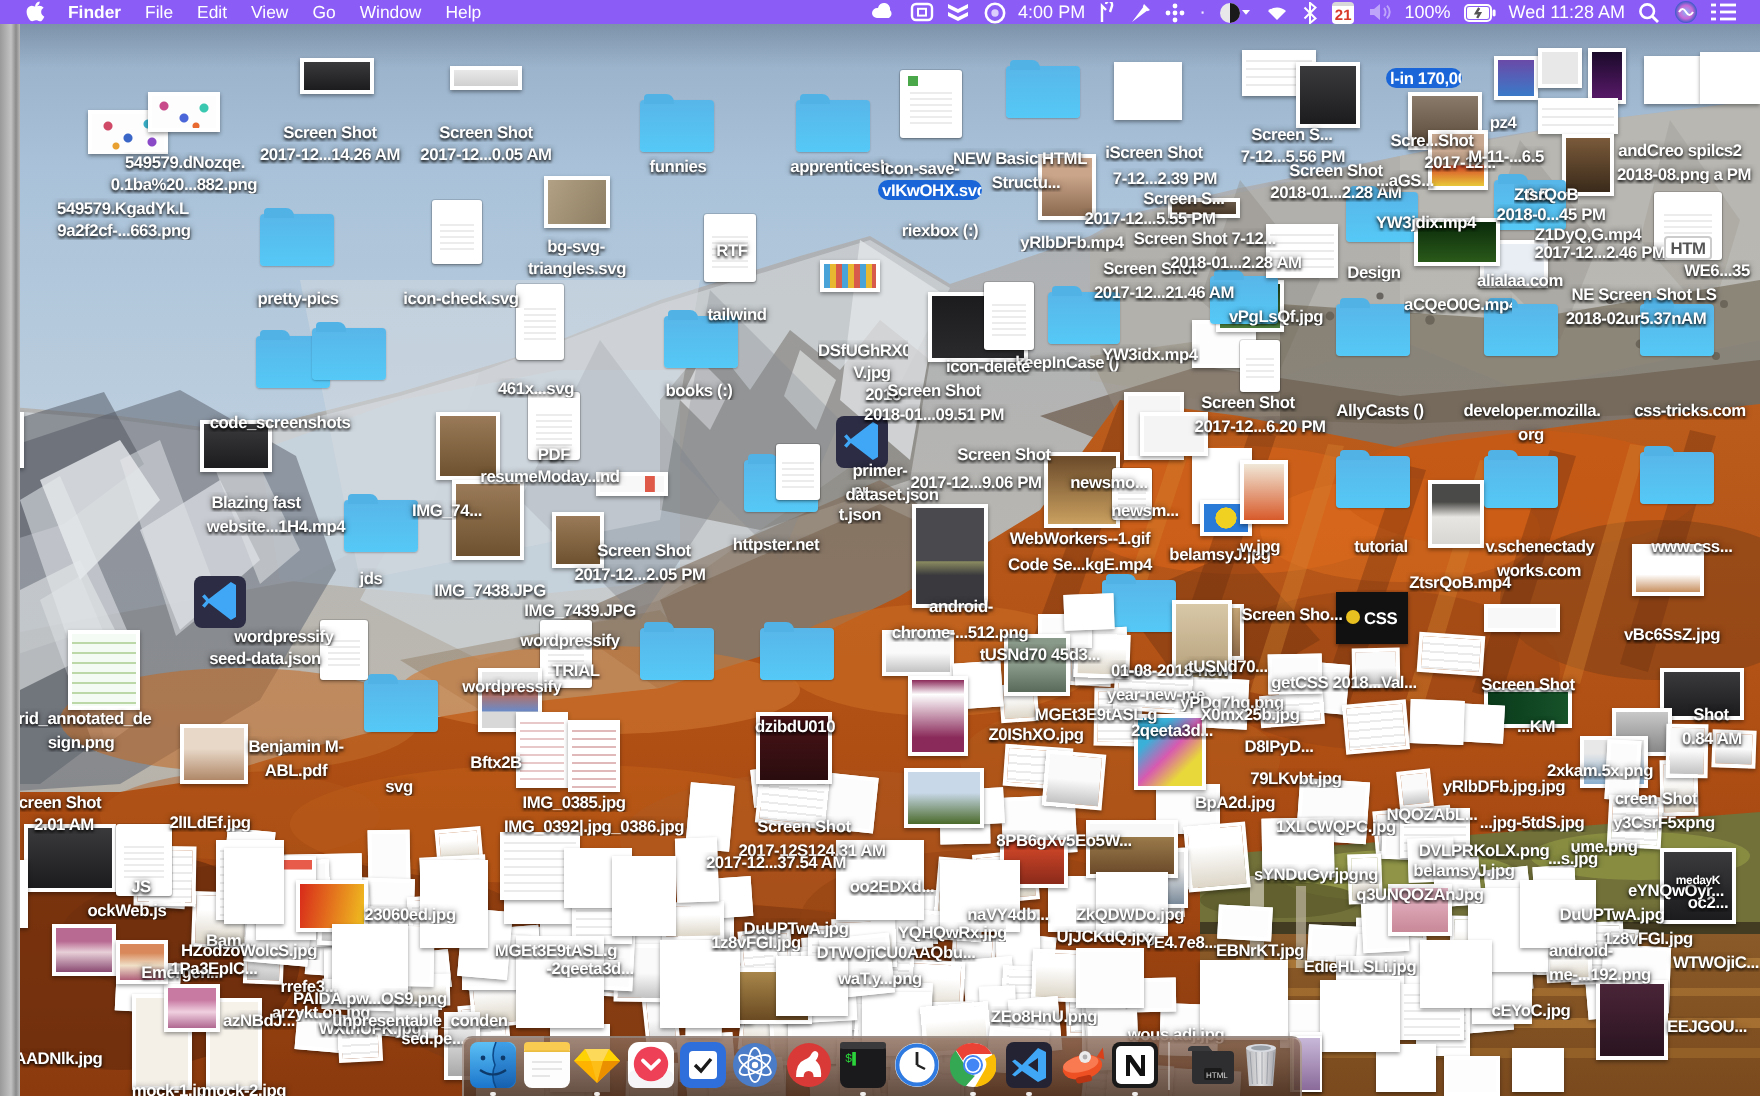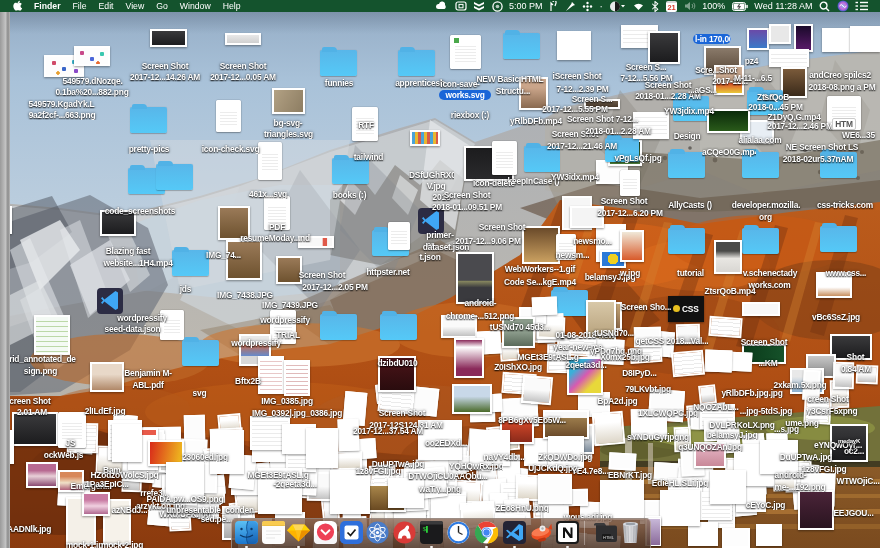--- a/index.html
+++ b/index.html
@@ -8,21 +8,21 @@
 .wedge{position:absolute;left:0;top:12px;width:10px;height:536px;background:linear-gradient(90deg,#9a9a9a,#c2c2c2 55%,#8a8a8a 80%,#b8b8b8);z-index:3}
 .fold{position:absolute;background:linear-gradient(#58b6e9,#55c9f7);border-radius:2px;box-shadow:0 0.5px 1px rgba(0,0,0,.25)}
 .fold:before{content:"";position:absolute;top:-3px;left:1.5px;width:15px;height:5px;background:#51b2e6;border-radius:2px 4px 0 0}
 .doc{position:absolute;background:#fff;border-radius:1.5px;box-shadow:0 0 0 0.5px rgba(0,0,0,.12),0 1px 1.5px rgba(0,0,0,.3)}
 .doc:after{content:"";position:absolute;left:15%;top:25%;width:70%;height:55%;background:repeating-linear-gradient(#fff 0 2px,#ececec 2px 3px)}
 .th{position:absolute;border:2px solid #fff;box-shadow:0 1px 2px rgba(0,0,0,.4)}
 .lbl{position:absolute;font-size:8.4px;line-height:10px;font-weight:bold;color:#fff;text-align:center;text-shadow:0 1px 1.5px rgba(0,0,0,.9),0 0 3px rgba(0,0,0,.55);white-space:nowrap;overflow:hidden;z-index:2;letter-spacing:-0.2px}
 .lbl.sel{background:#1a66d8;border-radius:5px;text-shadow:none;padding:0 2px}
 .vsc{position:absolute;width:26px;height:26px;background:#2c2c44;border-radius:4px}
 .vsc:after{content:"";position:absolute;left:4px;top:3px;width:17px;height:19px;background:#3fa7f5;clip-path:polygon(85% 0,100% 8%,100% 92%,85% 100%,20% 55%,8% 68%,0 62%,12% 50%,0 38%,8% 32%,20% 45%)}
-.menubar{position:absolute;left:0;top:0;width:880px;height:12px;background:#14532d;z-index:10;display:flex;align-items:center;color:#fff;font-size:8.7px}
+.menubar{position:absolute;left:0;top:0;width:880px;height:12px;background:#8b5cf6;z-index:10;display:flex;align-items:center;color:#fff;font-size:8.7px}
 .apl{margin-left:12px;margin-top:0}
 .mb{margin-left:12px;letter-spacing:0}
 .mb.b{font-weight:bold;margin-left:11px}
 .mright{margin-left:auto;display:flex;align-items:center;gap:6.5px;margin-right:12px}
 .mright svg{display:block}
 .mtx{font-size:9px}
 .mdot{font-size:10px;opacity:.9}
 .cal{display:inline-block;background:#fff;color:#d83a2a;font-size:7.5px;font-weight:bold;border-radius:2px;padding:0 1.5px;line-height:9px;border-top:2px solid #d8d8d8}
 .dock{position:absolute;left:231px;top:518px;width:420px;height:30px;background:linear-gradient(rgba(140,108,90,.82),rgba(78,54,40,.88));border:1px solid rgba(255,255,255,.35);border-bottom:none;border-radius:5px 5px 0 0;z-index:9}
 .di{position:absolute;z-index:10}
@@ -178,21 +178,21 @@
 <div class="doc" style="left:352px;top:107px;width:26px;height:34px"></div>
 <div class="lbl" style="left:348px;top:152px;width:41px">tailwind</div>
 <div class="lbl" style="left:352px;top:120px;width:28px">RTF</div>
 <div class="th" style="left:410px;top:130px;width:30px;height:16px;border-width:2px;background:repeating-linear-gradient(90deg,#4aa3d8 0 3px,#e8b830 3px 6px,#d85a4a 6px 9px)"></div>
 <div class="doc" style="left:450px;top:35px;width:31px;height:34px"></div>
 <div style="position:absolute;left:454px;top:38px;width:5px;height:5px;background:#4aa84a;z-index:1"></div>
 <div class="fold" style="left:503px;top:33px;width:37px;height:26px"></div>
 <div class="lbl" style="left:472px;top:74px;width:76px">NEW Basic HTML</div>
 <div class="lbl" style="left:488px;top:86px;width:50px">Structu...</div>
 <div class="lbl" style="left:434px;top:79px;width:52px">icon-save-</div>
-<div class="lbl sel" style="left:439px;top:90px;width:52px">works.svg</div>
+<div class="lbl sel" style="left:439px;top:90px;width:52px">vIKwOHX.svg</div>
 <div class="th" style="left:519px;top:77px;width:29px;height:33px;border-width:2px;background:linear-gradient(#caa58a 30%,#8a6a50)"></div>
 <div class="lbl" style="left:509px;top:116px;width:54px">yRlbDFb.mp4</div>
 <div class="lbl" style="left:443px;top:110px;width:54px">riexbox (:)</div>
 <div class="th" style="left:557px;top:31px;width:34px;height:29px;border-width:2px;background:#fff"></div>
 <div class="th" style="left:621px;top:25px;width:37px;height:23px;border-width:2px;background:repeating-linear-gradient(#ffffff 0 3px,#ebebeb 3px 4px)"></div>
 <div class="lbl" style="left:548px;top:71px;width:58px">iScreen Shot</div>
 <div class="lbl" style="left:549px;top:84px;width:67px">7-12...2.39 PM</div>
 <div class="th" style="left:584px;top:99px;width:36px;height:10px;border-width:2px;background:linear-gradient(#6a5a4a,#4a3a2a)"></div>
 <div class="fold" style="left:524px;top:146px;width:36px;height:26px"></div>
 <div class="lbl" style="left:502px;top:176px;width:63px">keepInCase ()</div>
@@ -231,21 +231,21 @@
 <div class="th" style="left:714px;top:65px;width:30px;height:30px;border-width:2px;background:linear-gradient(#c8a890 60%,#d84a2a 61%,#e8c838)"></div>
 <div class="th" style="left:781px;top:67px;width:26px;height:31px;border-width:2px;background:linear-gradient(#7a5a3a,#3a2a1a)"></div>
 <div class="th" style="left:740px;top:120px;width:34px;height:24px;border-width:2px;background:#e8eef4"></div>
 <div class="lbl" style="left:733px;top:135px;width:54px">alialaa.com</div>
 <div class="fold" style="left:747px;top:90px;width:36px;height:25px"></div>
 <div class="fold" style="left:673px;top:96px;width:36px;height:25px"></div>
 <div class="lbl" style="left:670px;top:131px;width:34px">Design</div>
 <div class="th" style="left:608px;top:140px;width:34px;height:26px;border-width:2px;background:linear-gradient(#1a3a1a,#4a7a3a)"></div>
 <div class="lbl" style="left:550px;top:172px;width:50px">YW3idx.mp4</div>
 <div class="fold" style="left:605px;top:138px;width:34px;height:24px"></div>
-<div class="lbl" style="left:662px;top:106px;width:54px">YW3jdix.mp4</div>
+<div class="lbl" style="left:686px;top:106px;width:54px">YW3jdix.mp4</div>
 <div class="th" style="left:707px;top:109px;width:43px;height:24px;border-width:2px;background:linear-gradient(#0a2a0a,#2a5a1a)"></div>
 <div class="lbl" style="left:767px;top:112px;width:54px">Z1DyQ,G.mp4</div>
 <div class="th" style="left:562px;top:196px;width:30px;height:34px;border-width:2px;background:#f6f6f6"></div>
 <div class="th" style="left:633px;top:112px;width:36px;height:27px;border-width:2px;background:repeating-linear-gradient(#ffffff 0 3px,#ebebeb 3px 4px)"></div>
 <div class="lbl" style="left:702px;top:147px;width:54px">aCQeO0G.mp4</div>
 <div class="lbl" style="left:782px;top:142px;width:80px">NE Screen Shot LS</div>
 <div class="lbl" style="left:778px;top:154px;width:80px">2018-02ur5.37nAM</div>
 <div class="doc" style="left:827px;top:96px;width:34px;height:34px"></div>
 <div class="lbl" style="left:832px;top:118px;width:24px;color:#555;text-shadow:none;background:#fff;border:1px solid #ccc;border-radius:2px">HTM</div>
 <div class="lbl" style="left:838px;top:130px;width:41px">WE6...35</div>
@@ -267,21 +267,21 @@
 <div class="lbl" style="left:234px;top:233px;width:82px">resumeModay...nd</div>
 <div class="fold" style="left:172px;top:250px;width:37px;height:26px"></div>
 <div class="lbl" style="left:176px;top:284px;width:19px">jds</div>
 <div class="th" style="left:218px;top:206px;width:32px;height:34px;border-width:2px;background:linear-gradient(#9a7a58,#6e522f)"></div>
 <div class="lbl" style="left:201px;top:250px;width:45px">IMG_74...</div>
 <div class="th" style="left:226px;top:240px;width:36px;height:40px;border-width:2px;background:linear-gradient(#9a7a58,#6e522f)"></div>
 <div class="lbl" style="left:216px;top:290px;width:58px">IMG_7438.JPG</div>
 <div class="th" style="left:276px;top:256px;width:26px;height:28px;border-width:2px;background:linear-gradient(#9a7a58,#6e522f)"></div>
 <div class="lbl" style="left:261px;top:300px;width:58px">IMG_7439.JPG</div>
 <div class="lbl" style="left:295px;top:270px;width:54px">Screen Shot</div>
-<div class="lbl" style="left:295px;top:282px;width:80px">2017-12...2.05 PM</div>
+<div class="lbl" style="left:280px;top:282px;width:80px">2017-12...2.05 PM</div>
 <div class="lbl" style="left:359px;top:267px;width:58px">httpster.net</div>
 <div class="fold" style="left:372px;top:230px;width:37px;height:26px"></div>
 <div class="th" style="left:298px;top:236px;width:36px;height:12px;border-width:2px;background:linear-gradient(90deg,#f8f8f8 70%,#e05a4a 71%,#e05a4a 85%,#f8f8f8 86%)"></div>
 <div class="doc" style="left:388px;top:222px;width:22px;height:28px"></div>
 <div class="vsc" style="left:97px;top:288px"></div>
 <div class="lbl" style="left:256px;top:315px;width:58px">wordpressify</div>
 <div class="lbl" style="left:99px;top:324px;width:67px">seed-data.json</div>
 <div class="lbl" style="left:113px;top:313px;width:58px">wordpressify</div>
 <div class="doc" style="left:160px;top:310px;width:24px;height:30px"></div>
 <div class="th" style="left:34px;top:315px;width:36px;height:40px;border-width:2px;background:repeating-linear-gradient(#f4faf4 0 4px,#bcd8a8 4px 5px)"></div>
@@ -353,21 +353,21 @@
 <div class="lbl" style="left:682px;top:304px;width:30px;color:#fff;text-shadow:none;text-align:left">CSS</div>
 <div style="position:absolute;left:673px;top:305px;width:7px;height:7px;border-radius:50%;background:#e8c020;z-index:2"></div>
 <div class="th" style="left:742px;top:302px;width:38px;height:14px;border-width:2px;background:#f8f8f8"></div>
 <div class="lbl" style="left:809px;top:312px;width:54px">vBc6SsZ.jpg</div>
 <div class="lbl" style="left:597px;top:196px;width:54px">Screen Shot</div>
 <div class="lbl" style="left:590px;top:208px;width:80px">2017-12...6.20 PM</div>
 <div class="doc" style="left:620px;top:170px;width:20px;height:26px"></div>
 <div class="th" style="left:620px;top:230px;width:24px;height:32px;border-width:2px;background:linear-gradient(#f0e8d8,#d85a2a)"></div>
 <div class="lbl" style="left:616px;top:268px;width:28px">w.jpg</div>
 <div class="th" style="left:570px;top:206px;width:34px;height:22px;border-width:2px;background:#f4f4f4"></div>
-<div class="lbl" style="left:570px;top:236px;width:45px">newsmo...</div>
+<div class="lbl" style="left:532px;top:236px;width:45px">newsmo...</div>
 <div class="th" style="left:830px;top:334px;width:42px;height:26px;border-width:2px;background:linear-gradient(#3a3a3c,#1c1c1e)"></div>
 <div class="th" style="left:742px;top:344px;width:44px;height:20px;border-width:2px;background:linear-gradient(90deg,#0a3a1a,#16522a)"></div>
 <div class="lbl" style="left:844px;top:352px;width:23px">Shot</div>
 <div class="lbl" style="left:838px;top:364px;width:36px">0.84 AM</div>
 <div class="th" style="left:806px;top:354px;width:30px;height:24px;border-width:2px;background:linear-gradient(#c8c8c8,#888)"></div>
 <div class="lbl" style="left:803px;top:394px;width:50px">creen Shot</div>
 <div class="lbl" style="left:802px;top:406px;width:60px">y3CsrF5xpng</div>
 <div class="th" style="left:790px;top:368px;width:34px;height:26px;border-width:2px;background:linear-gradient(#e8e8e8 30%,#8ab0d0)"></div>
 <div class="lbl" style="left:784px;top:418px;width:36px">ume.png</div>
 <div class="lbl" style="left:41px;top:450px;width:45px">ockWeb.js</div>
@@ -711,21 +711,21 @@
         <rect x="4" y="3.4" width="4" height="3.4" fill="none" stroke="#fff" stroke-width="1"></rect>
       </svg>
 <svg width="12" height="10" viewBox="0 0 12 10">
         <path fill="#fff" d="M1,1 L6,3.5 L11,1 L11,3 L6,5.5 L1,3 Z"></path>
         <path fill="#fff" d="M1,5 L6,7.5 L11,5 L11,7 L6,9.5 L1,7 Z"></path>
       </svg>
 <svg width="11" height="11" viewBox="0 0 12 12">
         <circle cx="6" cy="6" r="5" fill="none" stroke="#fff" stroke-width="1.4"></circle>
         <circle cx="6" cy="6" r="2" fill="#fff" opacity="0.7"></circle>
       </svg>
-<span class="mtx">5:00 PM</span>
+<span class="mtx">4:00 PM</span>
 <svg width="9" height="11" viewBox="0 0 9 11">
         <path fill="none" stroke="#fff" stroke-width="1.2" d="M2,10 L2,2 L4,4 M4,1 a1.5,2 0 0 1 3,1 l-1,3"></path>
       </svg>
 <svg width="11" height="11" viewBox="0 0 11 11">
         <path fill="#fff" d="M1,10 L7,2 L9,4 Z M7,1 l3,3 l-1.2,0.6 l-2.4,-2.4 Z"></path>
       </svg>
 <svg width="11" height="11" viewBox="0 0 11 11">
         <g fill="#fff">
           <circle cx="5.5" cy="2" r="1.2"></circle>
           <circle cx="5.5" cy="9" r="1.2"></circle>

